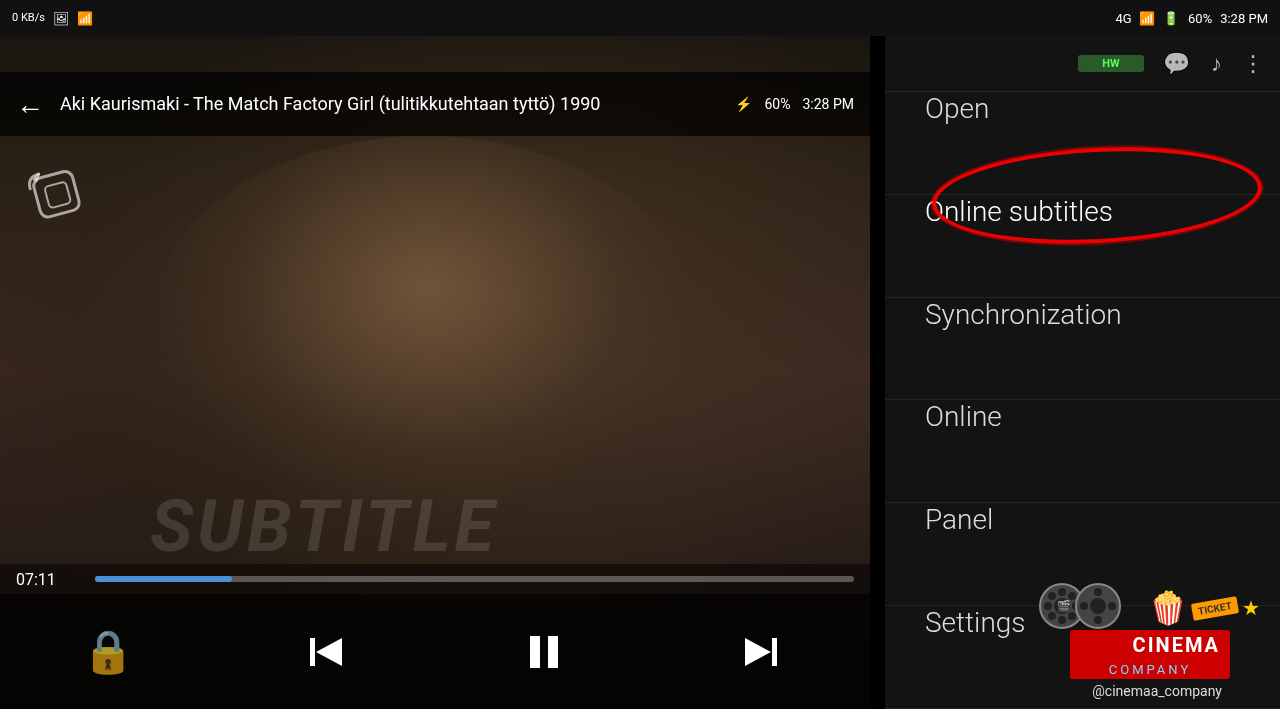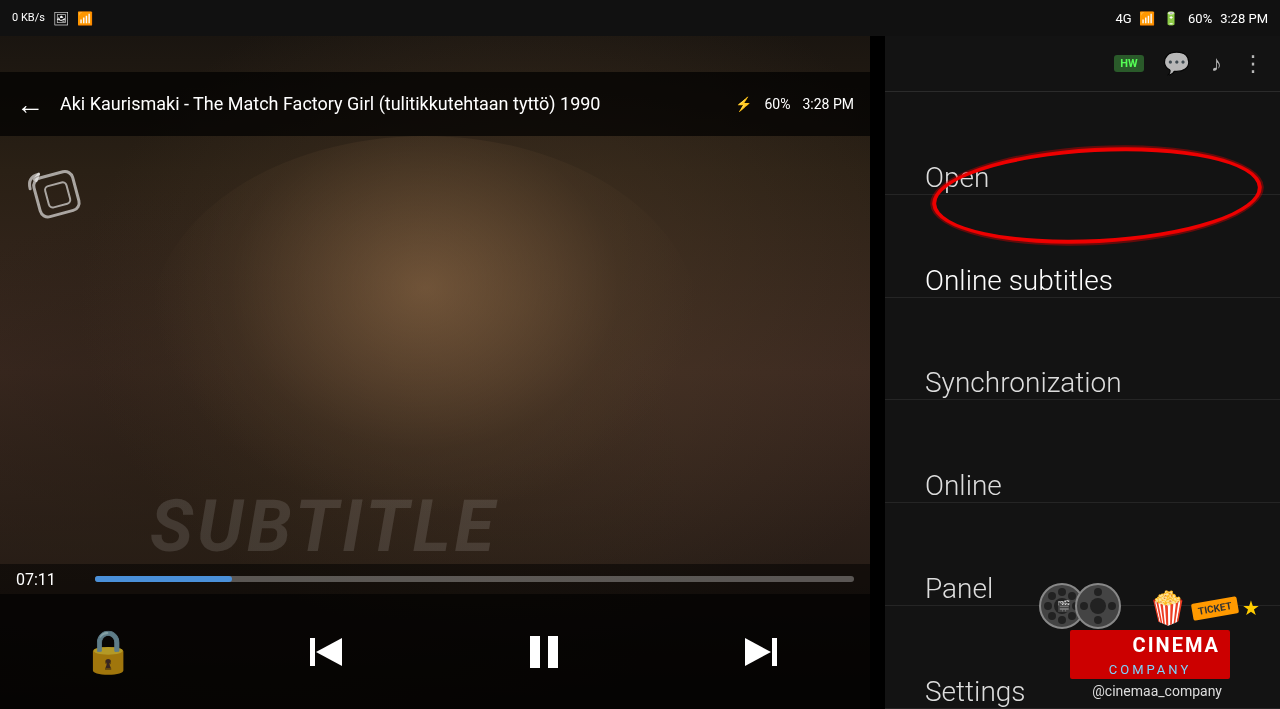--- a/index.html
+++ b/index.html
@@ -212,34 +212,34 @@
       justify-content: flex-end;
       padding: 0 16px;
       gap: 20px;
       border-bottom: 1px solid rgba(255,255,255,0.1);
     }
     .hw-badge {
       background: #2a5a2a;
       color: #5f5;
       font-size: 11px;
       font-weight: bold;
-      padding: 2px 6px;
+      padding: 2px 24px;
       border-radius: 3px;
     }
     .menu-icon {
       color: rgba(255,255,255,0.7);
       font-size: 22px;
       cursor: pointer;
     }
 
     
     .menu-item {
       flex: 1;
       display: flex;
-      align-items: flex-end;
+      align-items: flex-start;
       padding: 0 40px;
       color: #ddd;
       font-size: 28px;
       font-weight: 300;
       cursor: pointer;
       border-bottom: 1px solid rgba(255,255,255,0.08);
       position: relative;
     }
     .menu-item.highlighted {
       color: #fff;

